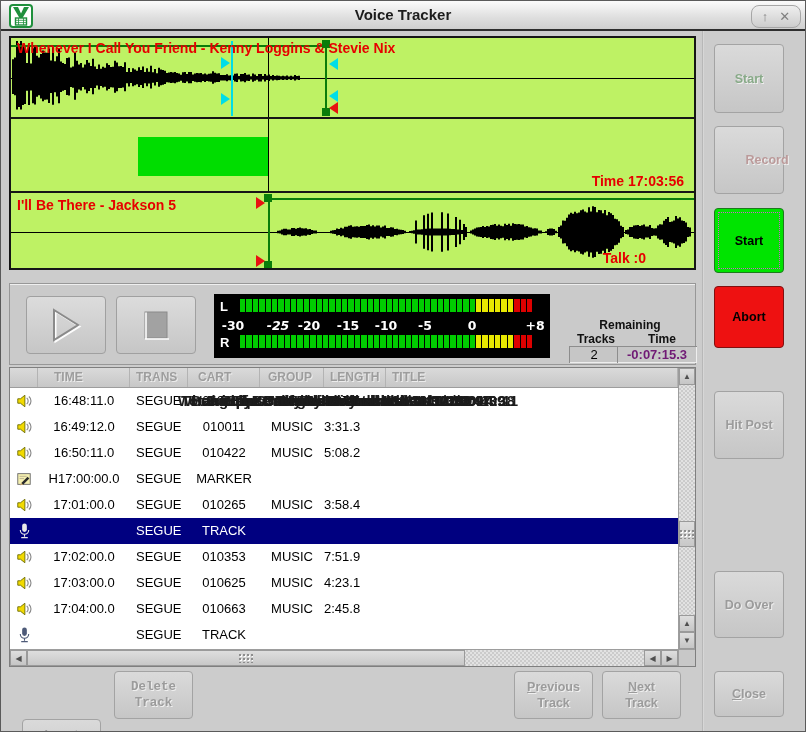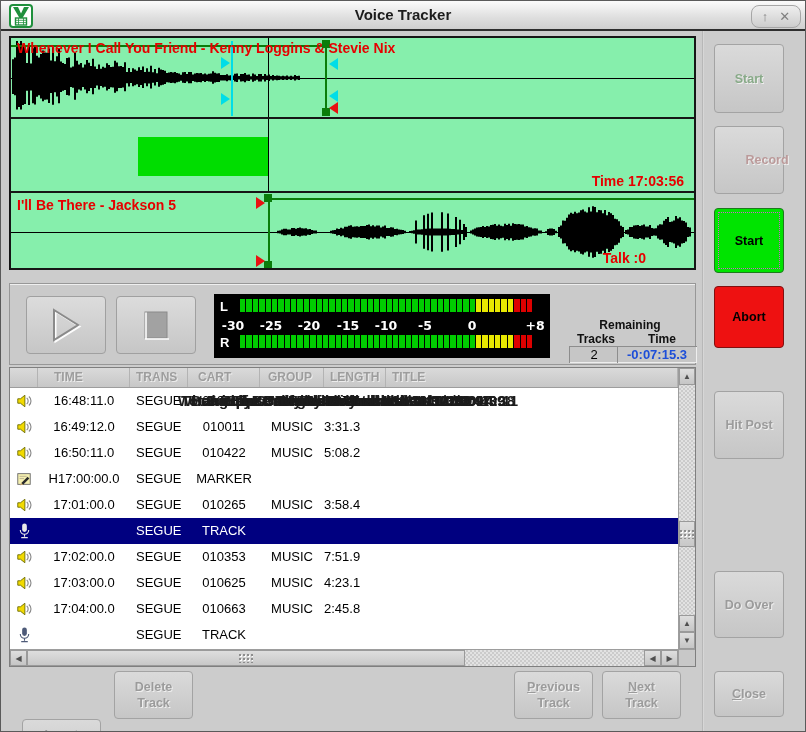--- a/index.html
+++ b/index.html
@@ -15,21 +15,21 @@
            text-align: center; font-weight: bold; font-size: 15px; color: #1c1c1c; }
   .appicon { position: absolute; left: 8px; top: 3px; }
   .tb-caps { position: absolute; right: 4px; top: 4px; width: 50px; height: 23px;
              background: linear-gradient(180deg,#efefef,#cdcdcd); border: 1px solid #a6a6a6;
              border-radius: 8px; display: flex; align-items: center; justify-content: center;
              gap: 11px; color: #7f7f7f; font-weight: bold; font-size: 13px; }
   .tb-caps span { cursor: default; }
 
   
   .wavestack { position: absolute; left: 8px; top: 35px; width: 687px; border: 2px solid #161616; }
-  .panel { position: relative; width: 683px; background: #86efac; overflow: hidden; }
+  .panel { position: relative; width: 683px; background: #bef264; overflow: hidden; }
   .p1 { height: 79px; }
   .p2 { height: 74px; border-top: 2px solid #161616; }
   .p3 { height: 77px; border-top: 2px solid #161616; }
   .wave-title { position: absolute; left: 6px; top: 2px; font-weight: bold; font-size: 14px;
                 color: #e60000; white-space: nowrap; z-index: 5; }
   .centerline { position: absolute; left: 0; width: 683px; height: 1px; background: #000; }
   .vline-black { position: absolute; width: 1px; background: #000; top: 0; }
   .vline-cyan { position: absolute; width: 2px; background: #00dde8; }
   .vline-green { position: absolute; width: 2px; background: #0a7d0a; }
   .hline-green { position: absolute; height: 2px; background: #0a7d0a; }
@@ -113,21 +113,21 @@
   #sb-abort { border: 1px solid #801010; }
   .sbtn { left: 713px; width: 70px; }
   #sb-start-top { top: 43px; height: 69px; }
   #sb-record { top: 125px; height: 68px; }
   #sb-start-main { top: 207px; height: 65px; }
   #sb-abort { top: 285px; height: 62px; }
   #sb-hit-post { top: 390px; height: 68px; }
   #sb-do-over { top: 570px; height: 67px; }
   #sb-close { top: 670px; height: 46px; }
   .bbtn { top: 670px; height: 48px; width: 79px; }
-  #bb-insert-track { left: 21px; margin-top: 48px; } #bb-delete-track { left: 113px; }
+  #bb-insert-track { left: 21px; margin-top: 48px; } #bb-delete-track { left: 113px; font-family: Liberation Mono, monospace; }
   #bb-previous-track { left: 513px; } #bb-next-track { left: 601px; }
   .vsep { position: absolute; left: 701px; top: 30px; bottom: 0; width: 2px;
           background: linear-gradient(90deg,#a8a8a8,#e6e6e6); }
 </style>
 </head>
 <body>
 
 <div class="window">
 
   <div class="titlebar">
@@ -247,21 +247,21 @@
           <i style="background: rgb(232, 232, 0);"></i>
           <i style="background: rgb(232, 232, 0);"></i>
           <i style="background: rgb(232, 232, 0);"></i>
           <i style="background: rgb(232, 232, 0);"></i>
           <i style="background: rgb(221, 0, 0);"></i>
           <i style="background: rgb(221, 0, 0);"></i>
           <i style="background: rgb(221, 0, 0);"></i>
         </div>
       <div id="meter-scale">
           <span style="left: 19px;">-30</span>
-          <span style="left: 57px;">-25</span>
+          <span style="left: 64px; font-style: italic;">-25</span>
           <span style="left: 95px;">-20</span>
           <span style="left: 134px;">-15</span>
           <span style="left: 172px;">-10</span>
           <span style="left: 211px;">-5</span>
           <span style="left: 258px;">0</span>
           <span style="left: 321px;">+8</span>
         </div>
       <span class="chan" style="top:41px">R</span>
       <div class="segrow" id="seg-right" style="top:41px">
           <i style="background: rgb(0, 204, 0);"></i>
@@ -309,21 +309,21 @@
           <i style="background: rgb(232, 232, 0);"></i>
           <i style="background: rgb(221, 0, 0);"></i>
           <i style="background: rgb(221, 0, 0);"></i>
           <i style="background: rgb(221, 0, 0);"></i>
         </div>
     </div>
     <div class="rem-label">Remaining</div>
     <div class="rem-sub" style="left:556px;width:60px;text-align:center">Tracks</div>
     <div class="rem-sub" style="left:620px;width:64px;text-align:center">Time</div>
     <div class="rem-box" style="left:559px;width:50px;color:#000">2</div>
-    <div class="rem-box" style="left:607px;width:80px;color:#1d4ed8;font-weight:bold">-0:07:15.3</div>
+    <div class="rem-box" style="left:607px;width:80px;color:#701a75;font-weight:bold">-0:07:15.3</div>
   </div>
 
   <div class="log">
     <div id="log-header">
         <div class="hc hc0"></div>
         <div class="hc hc1">TIME</div>
         <div class="hc hc2">TRANS</div>
         <div class="hc hc3">CART</div>
         <div class="hc hc4">GROUP</div>
         <div class="hc hc5">LENGTH</div>

